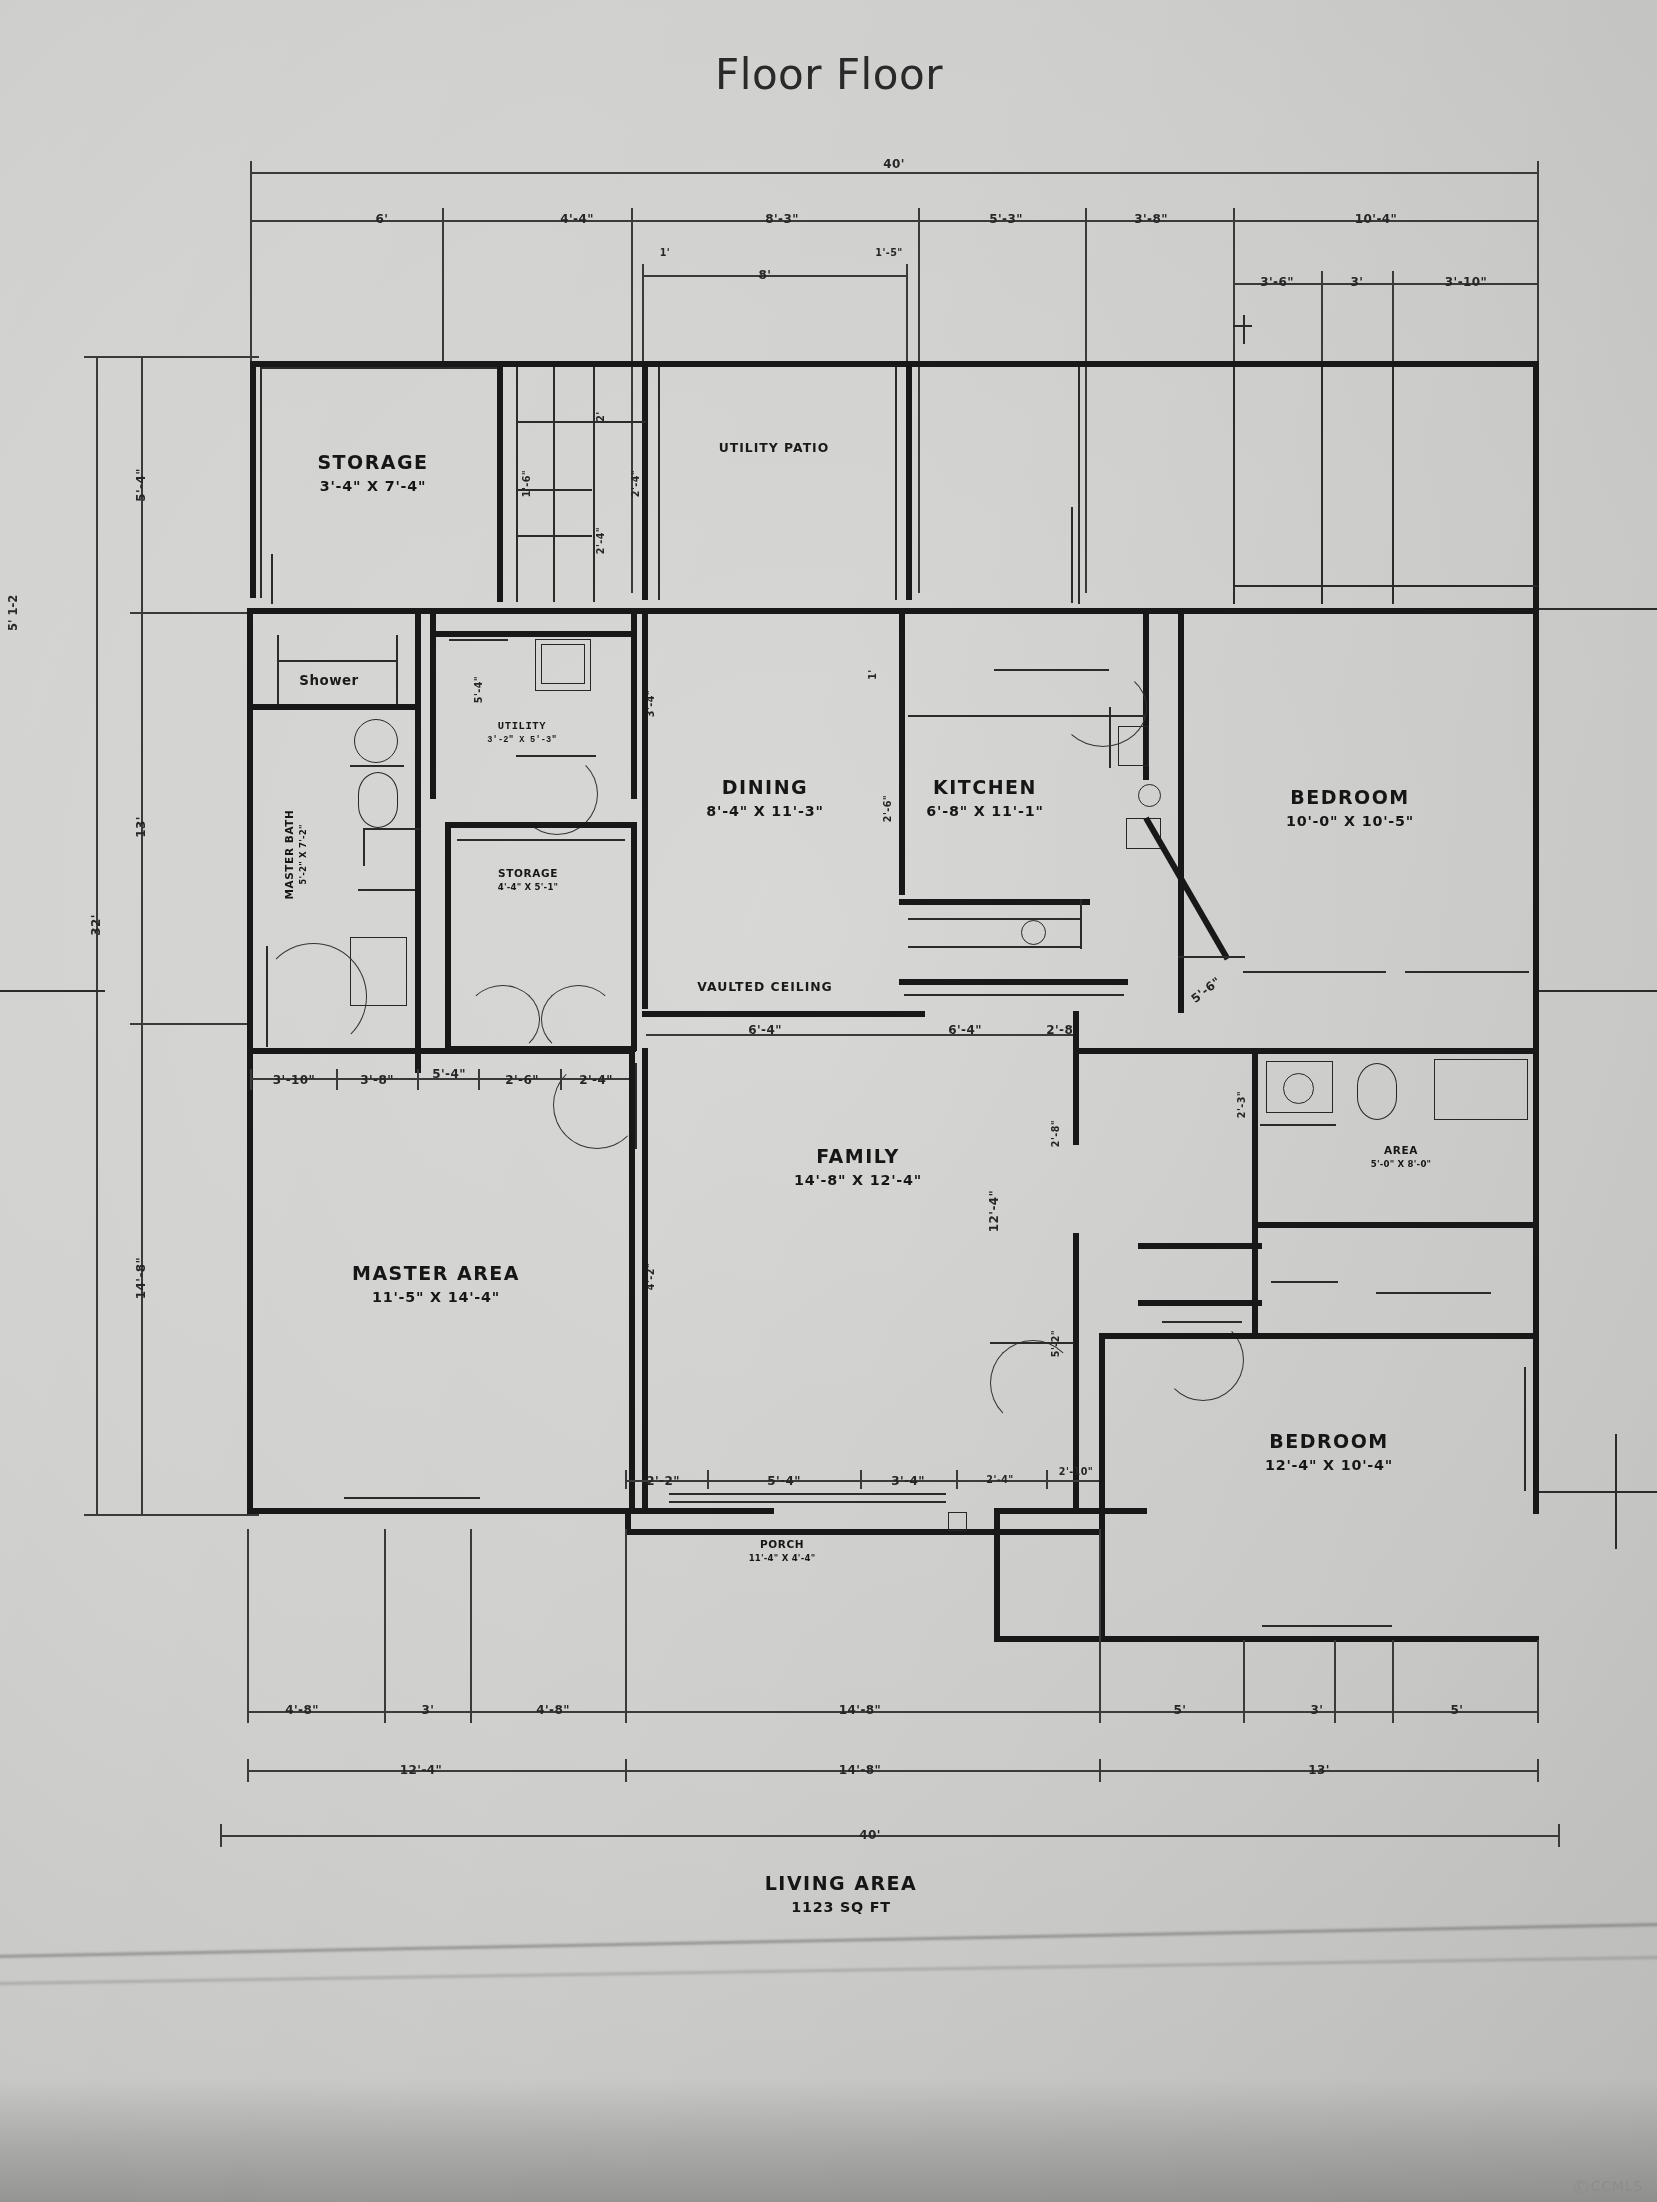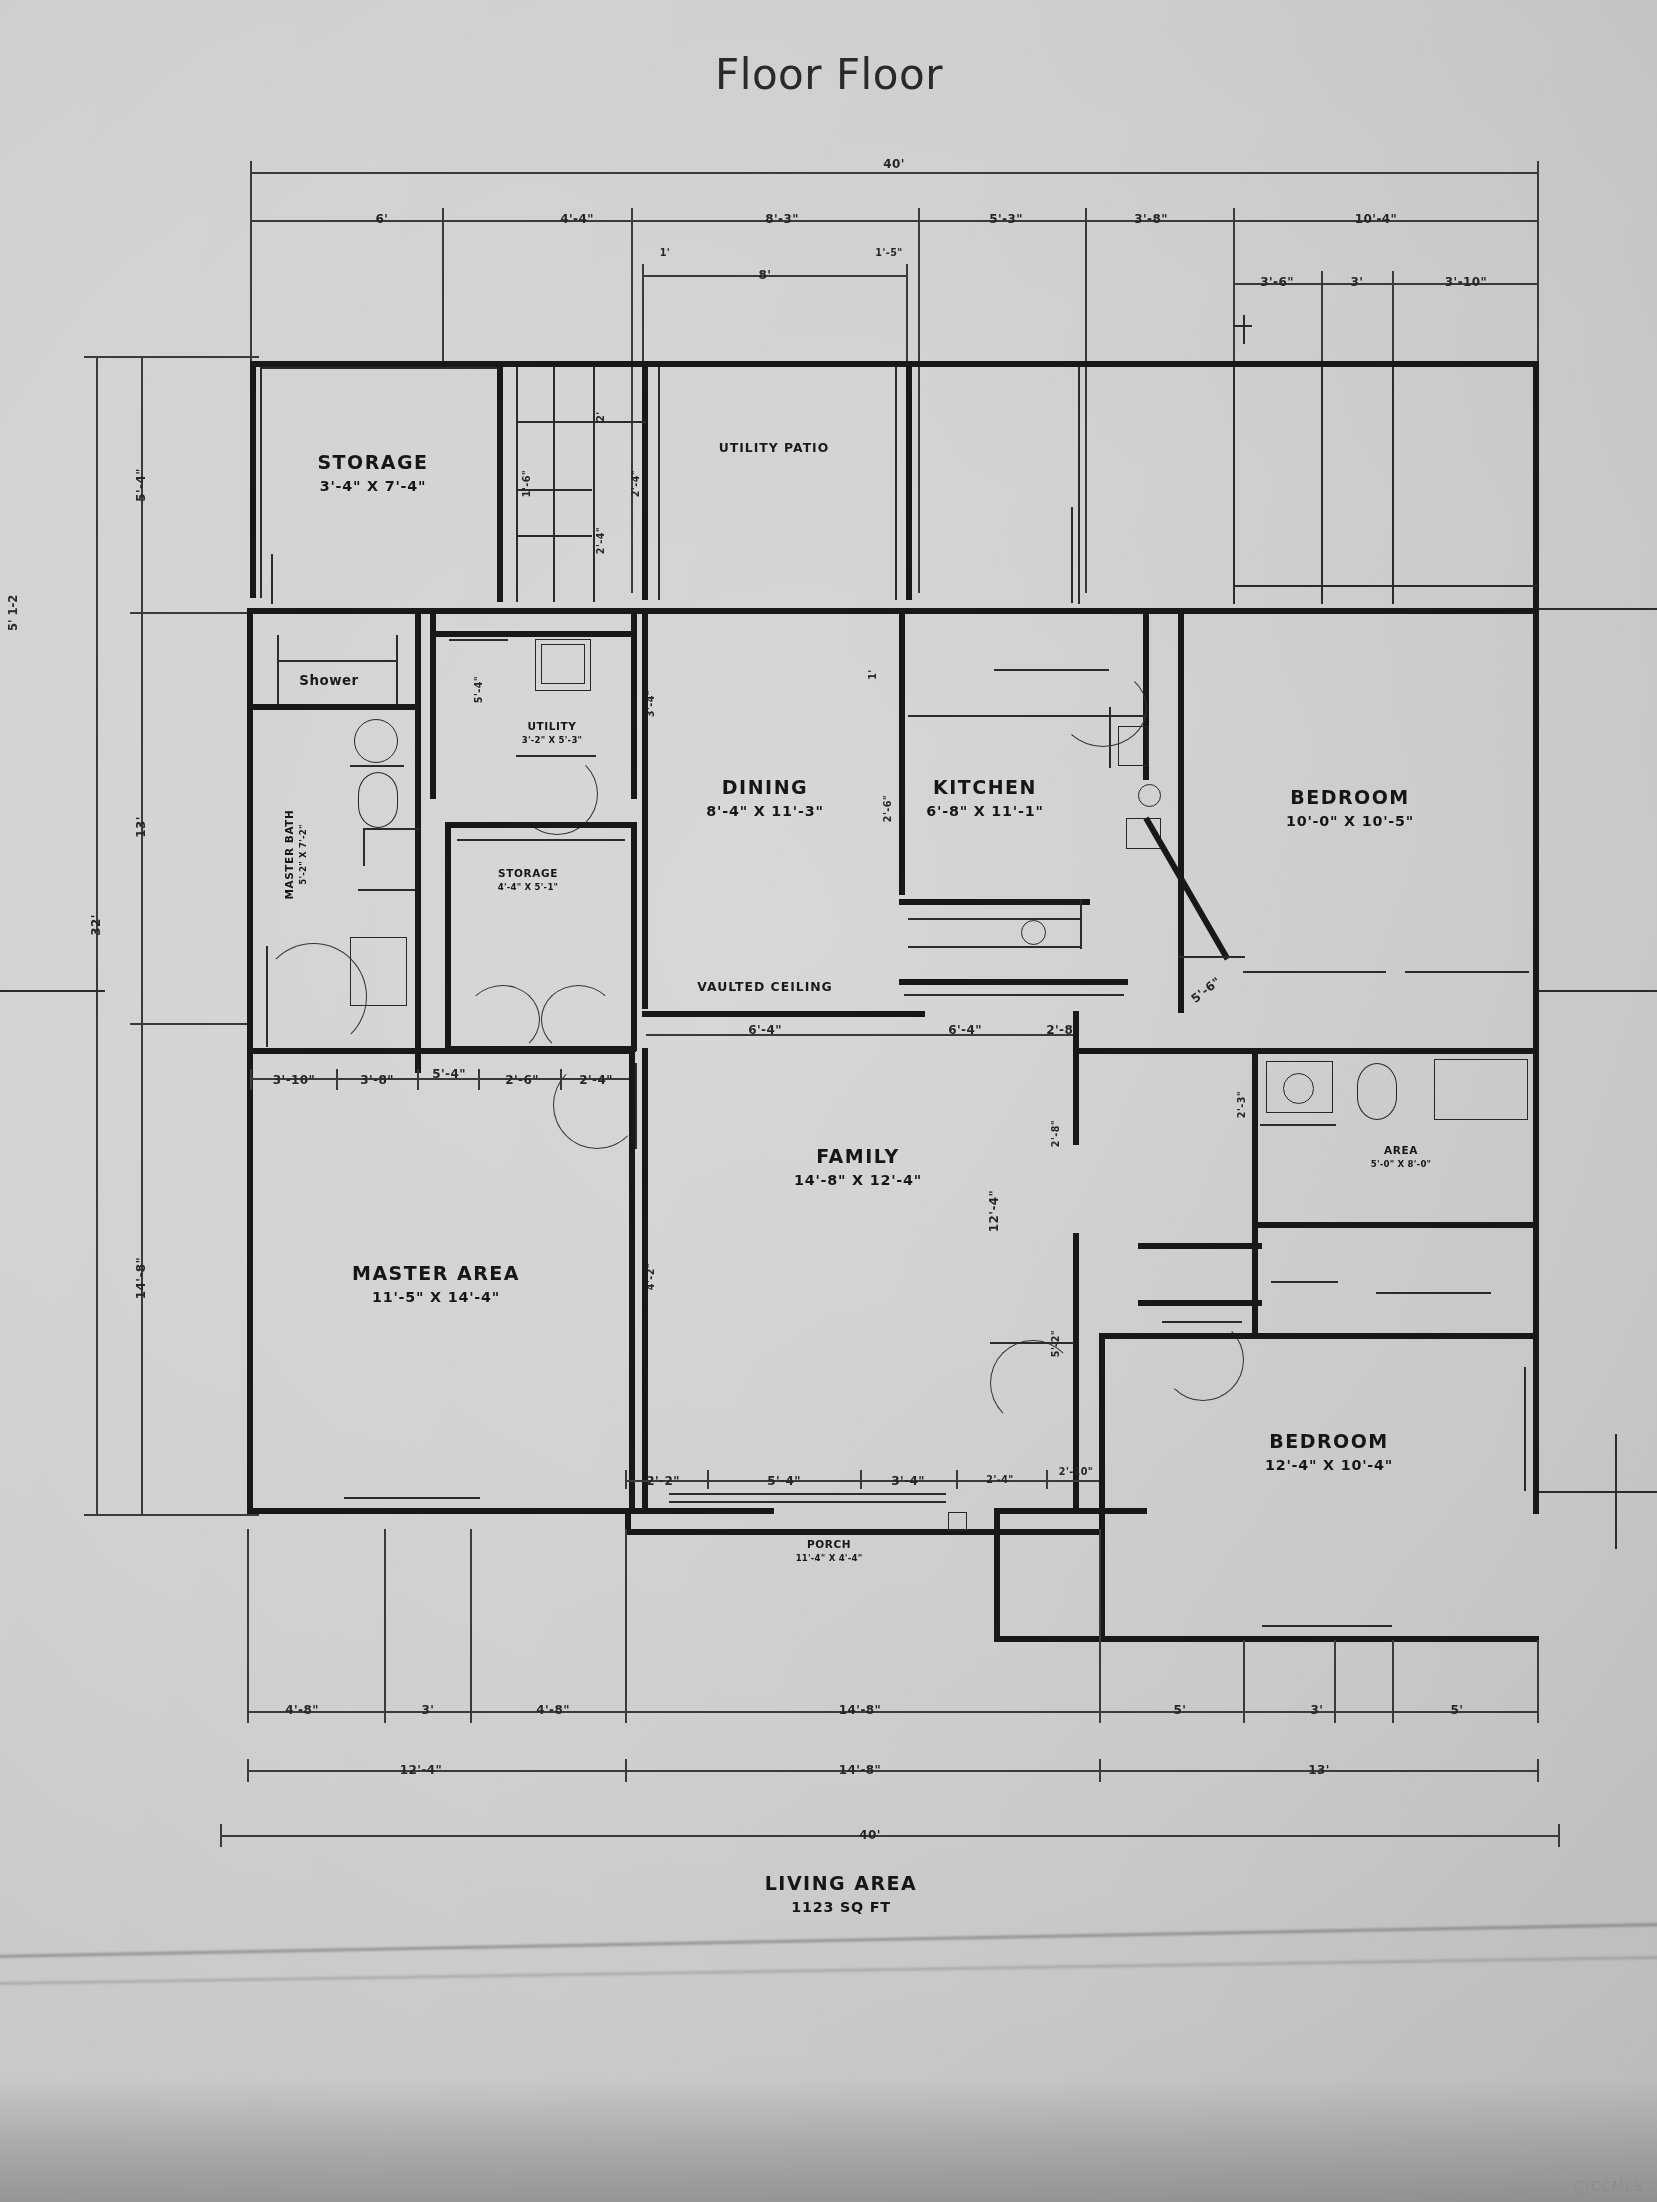--- a/index.html
+++ b/index.html
@@ -314,21 +314,21 @@
   <div class="fix" style="left:350px; top:937px; width:55px; height:67px;"></div>
   <div class="arc q-tr" style="left:260px; top:943px; width:105px; height:105px;"></div>
   <div class="ink thin-v" style="left:266px; top:946px; height:101px;"></div>
 
   <div class="ink wall wall-v" style="left:430px; top:608px; height:191px;"></div>
   <div class="ink wall wall-v" style="left:631px; top:608px; height:191px;"></div>
   <div class="ink wall wall-h" style="left:430px; top:631px; width:206px;"></div>
   <div class="fix" style="left:535px; top:639px; width:54px; height:50px;"></div>
   <div class="fix" style="left:541px; top:644px; width:42px; height:38px;"></div>
   <div class="ink thin-h" style="left:449px; top:639px; width:59px;"></div>
-  <div class="rlabel xs" style="left:552px; top:719px;">
+  <div class="rlabel xs" style="left:522px; top:719px;font-family:Liberation Mono, monospace;">
     <span class="nm">UTILITY</span>
     <span class="dm">3'-2" X 5'-3"</span>
   </div>
   <div class="arc q-br" style="left:516px; top:753px; width:80px; height:80px;"></div>
   <div class="ink thin-h" style="left:516px; top:755px; width:80px;"></div>
   <div class="dimtxt v tiny" style="left:478px; top:684px;">5'-4"</div>
   <div class="dimtxt v tiny" style="left:650px; top:698px;">3'-4"</div>
 
   <div class="ink wall wall-v" style="left:445px; top:822px; height:229px;"></div>
   <div class="ink wall wall-v" style="left:631px; top:822px; height:229px;"></div>
@@ -430,21 +430,21 @@
   </div>
   <div class="dimtxt v" style="left:994px; top:1204px;">12'-4"</div>
 
   <div class="arc q-tl" style="left:990px; top:1340px; width:84px; height:84px;"></div>
   <div class="ink thin-h" style="left:990px; top:1342px; width:84px;"></div>
 
   <div class="ink wall wall-v" style="left:625px; top:1508px; height:25px;"></div>
   <div class="ink wall wall-v" style="left:1099px; top:1508px; height:25px;"></div>
   <div class="ink thin-h" style="left:669px; top:1501px; width:277px;"></div>
   <div class="ink thin-h" style="left:669px; top:1493px; width:277px;"></div>
-  <div class="rlabel xs" style="left:782px; top:1537px;margin-left:47px;">
+  <div class="rlabel xs" style="left:782px; top:1537px;">
     <span class="nm">PORCH</span>
     <span class="dm">11'-4" X 4'-4"</span>
   </div>
   <div class="fix thin" style="left:948px; top:1512px; width:17px; height:17px;"></div>
 
   <div class="ink dim-h" style="left:625px; top:1480px; width:478px;"></div>
   <div class="ink dim-v" style="left:625px; top:1470px; height:19px;"></div>
   <div class="ink dim-v" style="left:707px; top:1470px; height:19px;"></div>
   <div class="ink dim-v" style="left:860px; top:1470px; height:19px;"></div>
   <div class="ink dim-v" style="left:956px; top:1470px; height:19px;"></div>

